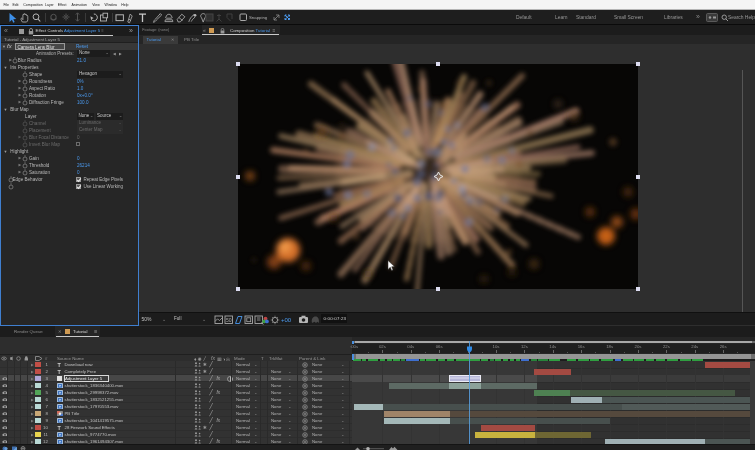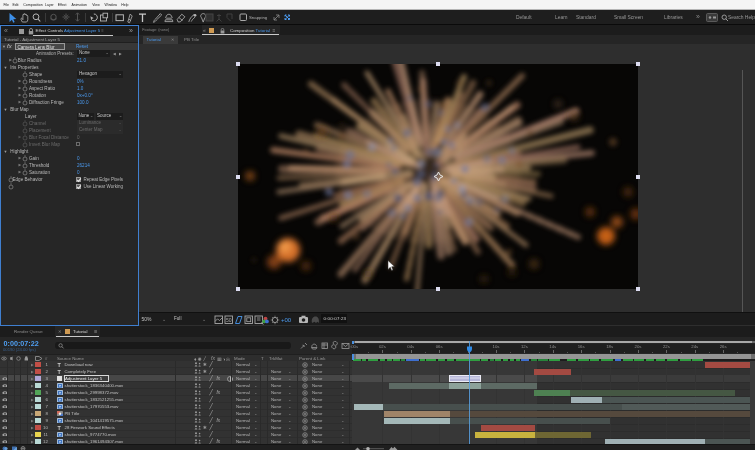--- a/index.html
+++ b/index.html
@@ -577,41 +577,20 @@
  <div class="abs" style="left:0;top:0;width:755px;height:10.5px;background:#1c1c1c">
   <div class="abs" style="left:14px;top:2.5px;color:#8f8f8f;font-size:4.4px">Render Queue</div>
   <div class="abs" style="left:55px;top:0;width:45px;height:10.5px;background:#252525"></div>
   <div class="abs" style="left:58px;top:2.5px;color:#8a8a8a;font-size:4.2px">✕</div>
   <div class="abs" style="left:65px;top:3px;width:5px;height:5px;background:#cf9a52"></div>
   <div class="abs" style="left:73px;top:2.5px;color:#d8d8d8;font-size:4.4px">Tutorial</div>
   <div class="abs" style="left:94px;top:2px;color:#8a8a8a;font-size:5.5px">≡</div>
   <div class="abs" style="left:56px;top:9.5px;width:43px;height:1px;background:#c9c9c9"></div>
  </div>
 
- <div class="abs" style="left:0;top:10.5px;width:352px;height:17px;background:#262626">
-  <div class="abs" style="left:3.5px;top:2px;color:#4f9ff2;font-size:7.2px;font-weight:bold">0:00:07:22</div>
-  <div class="abs" style="left:3px;top:10.5px;color:#3a5f8a;font-size:4.2px">00190 (24.00 fps)</div>
-  <div class="abs" style="left:55px;top:5px;width:236px;height:7.5px;background:#191919;border-radius:3px">
-   <svg class="abs" style="left:3px;top:1px" width="7" height="6" viewBox="0 0 7 6">
-            <circle cx="2.6" cy="2.4" r="1.7" fill="none" stroke="#8a8a8a" stroke-width="0.8"></circle>
-            <line x1="3.9" y1="3.6" x2="5.6" y2="5.4" stroke="#8a8a8a" stroke-width="0.9"></line>
-          </svg>
-  </div>
-  <svg class="abs" style="left:300px;top:4.5px" width="52px" height="9" viewBox="0 0 52 9">
-   <g stroke="#9a9a9a" fill="none" stroke-width="0.8">
-    <path d="M1 7.5 L4 4.5 M4 4.5 L2.5 4.2 M4 4.5 L4.2 6 M5 2 L7 4"></path>
-    <path d="M12 6.5 a2.4 2.4 0 1 1 4.6 -1 M11.5 6.5 L17 6.5 L16 8 L12.5 8 Z"></path>
-    <rect x="22" y="2" width="5.5" height="5.5"></rect>
-            <path d="M22 4 L27.5 4 M24 2 L24 7.5"></path>
-    <path d="M33.5 4.5 a1.8 1.8 0 0 1 2.5 -2.5 l1 1 a1.8 1.8 0 0 1 -2.5 2.5 M35.5 6.5 a1.8 1.8 0 0 1 -2.5 2.5 l-1 -1 a1.8 1.8 0 0 1 2.5 -2.5" transform="translate(0,-1.5)"></path>
-    <rect x="42" y="2.5" width="7" height="5"></rect>
-            <path d="M42 2.5 L45.5 5.5 L49 2.5"></path>
-   </g>
-  </svg>
- </div>
 
  <div class="abs" style="left:0;top:27.5px;width:352px;height:7.5px;background:#2d2d2d;border-top:1px solid #1f1f1f">
   <svg class="abs" style="left:1px;top:1.5px" width="30" height="5" viewBox="0 0 30 5">
    <ellipse cx="3" cy="2.5" rx="2.4" ry="1.5" fill="none" stroke="#9a9a9a" stroke-width="0.7"></ellipse>
           <circle cx="3" cy="2.5" r="0.7" fill="#9a9a9a"></circle>
    <path d="M9 1 L10.5 1 L12 0 L12 5 L10.5 4 L9 4 Z" fill="#9a9a9a" transform="scale(0.8) translate(2.5,0.6)"></path>
    <circle cx="17.5" cy="2.5" r="1.8" fill="none" stroke="#9a9a9a" stroke-width="0.7"></circle>
    <path d="M24 2.2 V1.6 a1.3 1.3 0 0 1 2.6 0 V2.2 M23.6 2.2 h3.4 v2.4 h-3.4 Z" fill="#9a9a9a"></path>
   </svg>
   <svg class="abs" style="left:35px;top:1.5px" width="8" height="5" viewBox="0 0 8 5">

